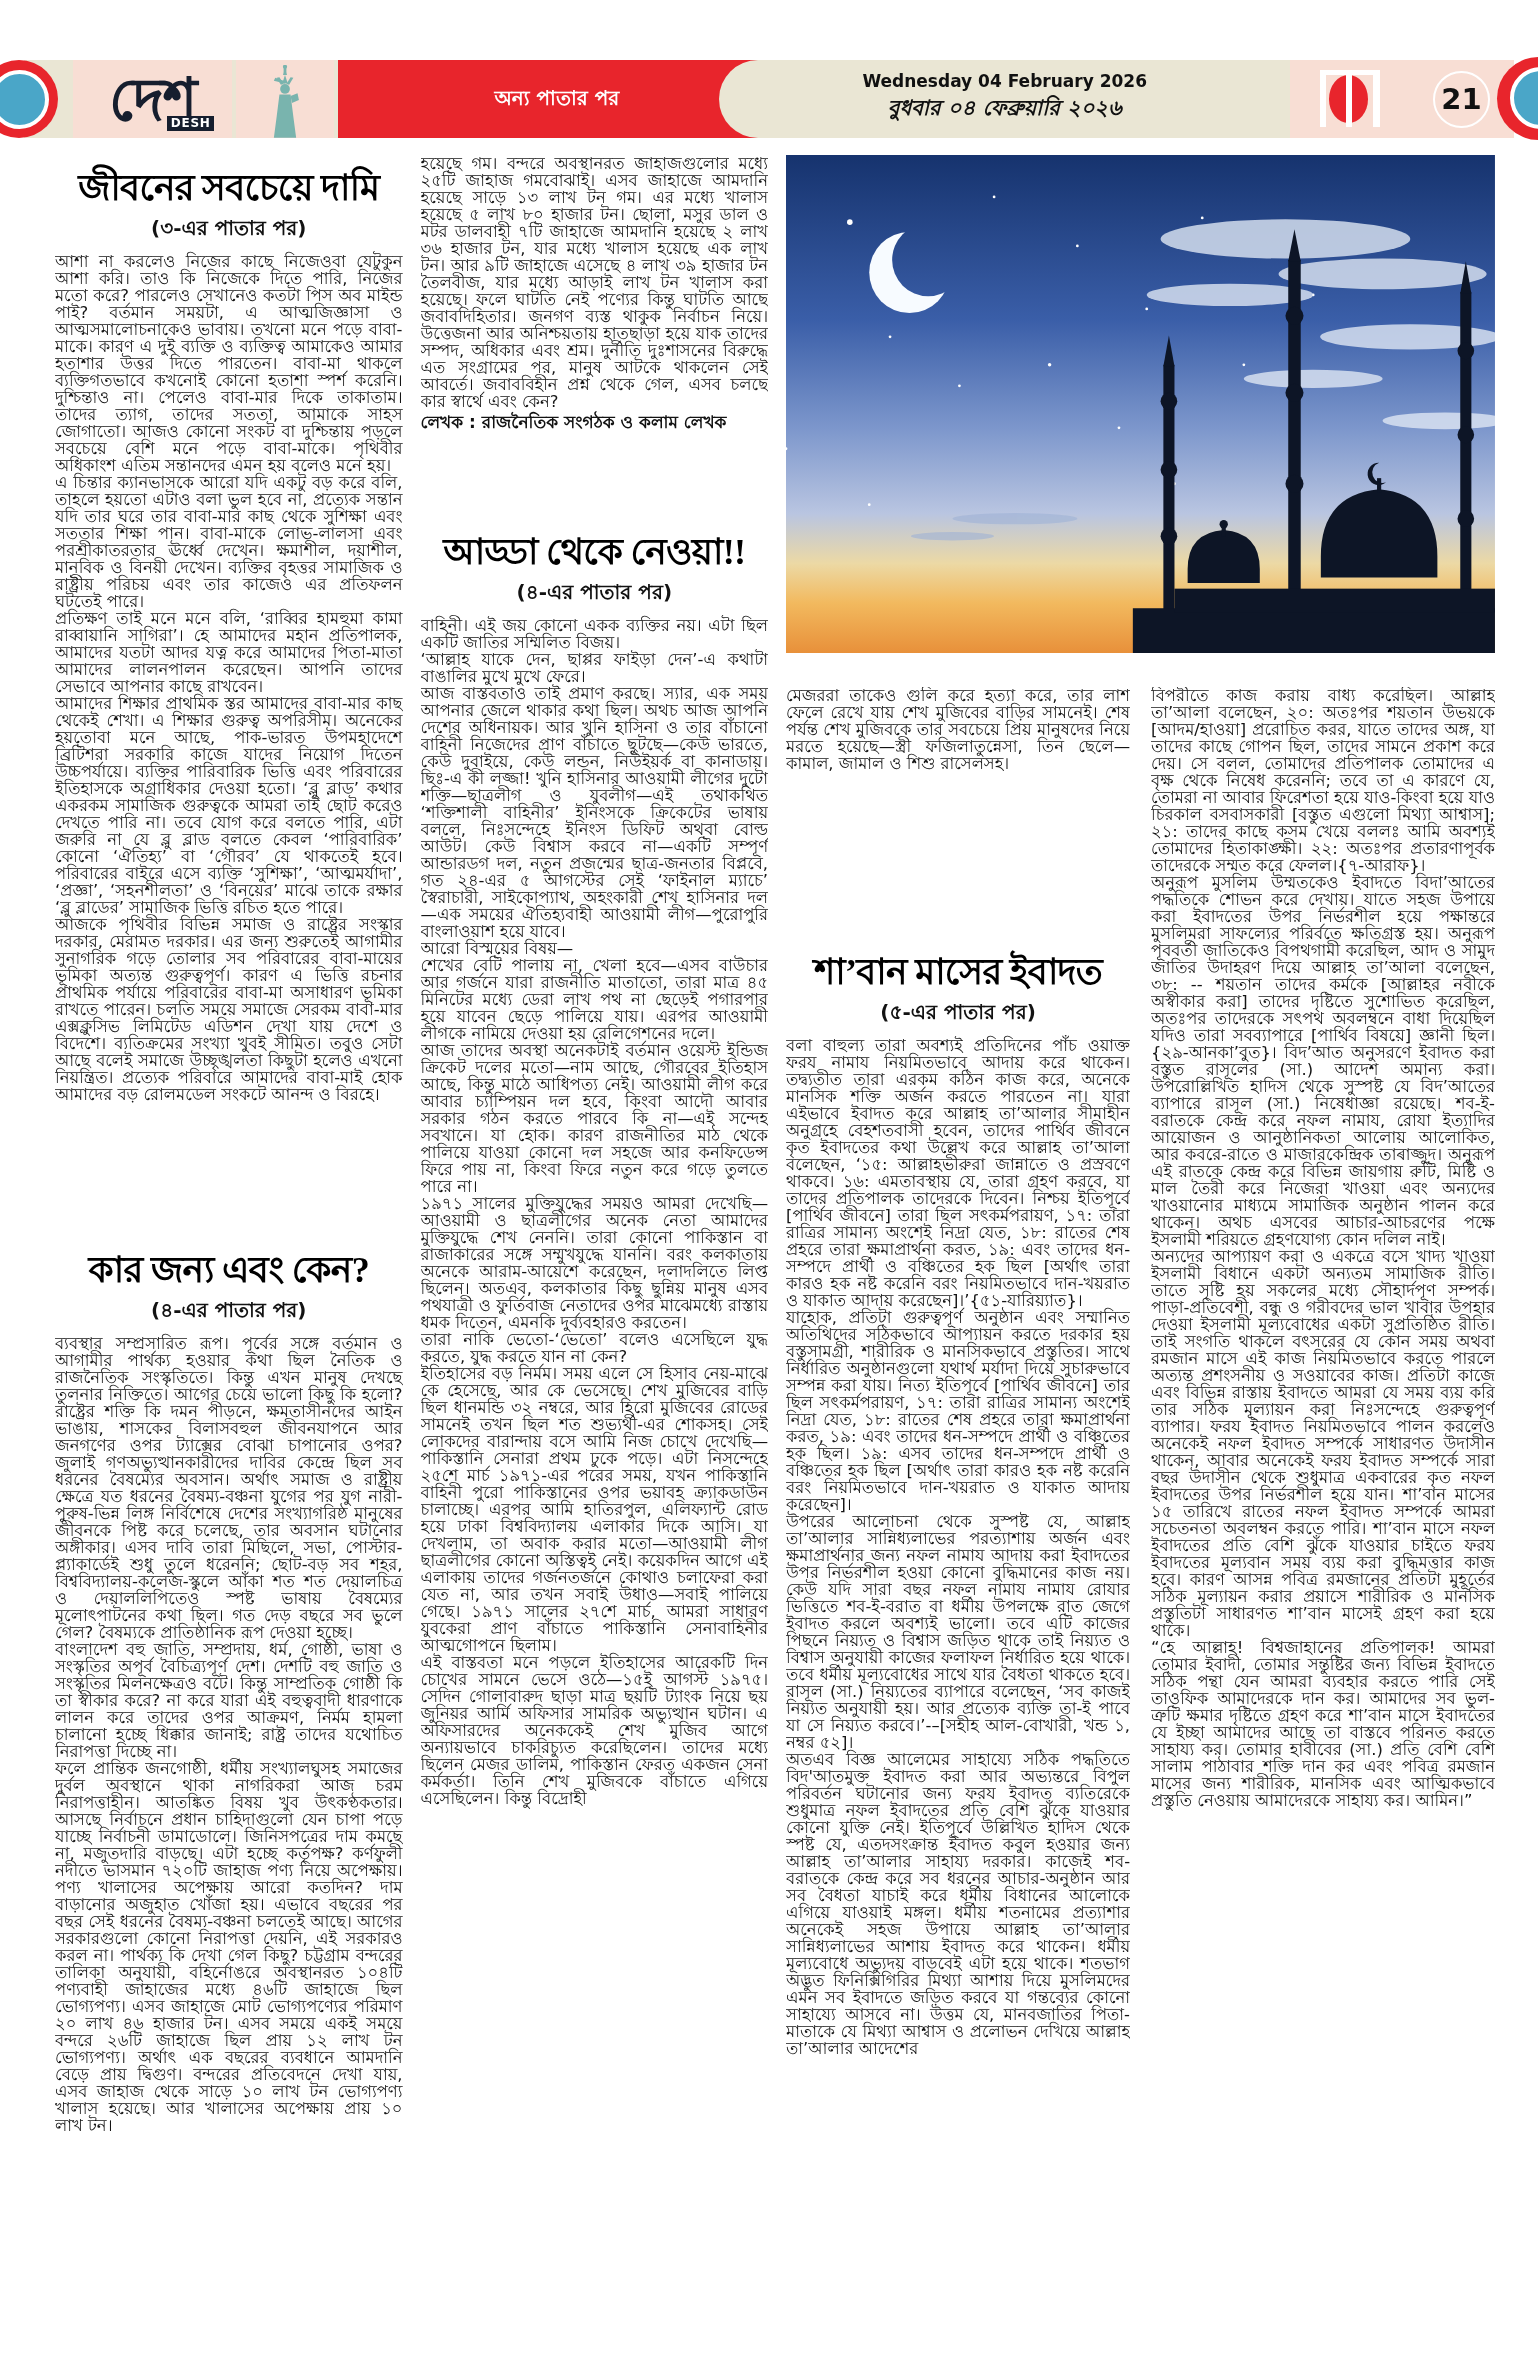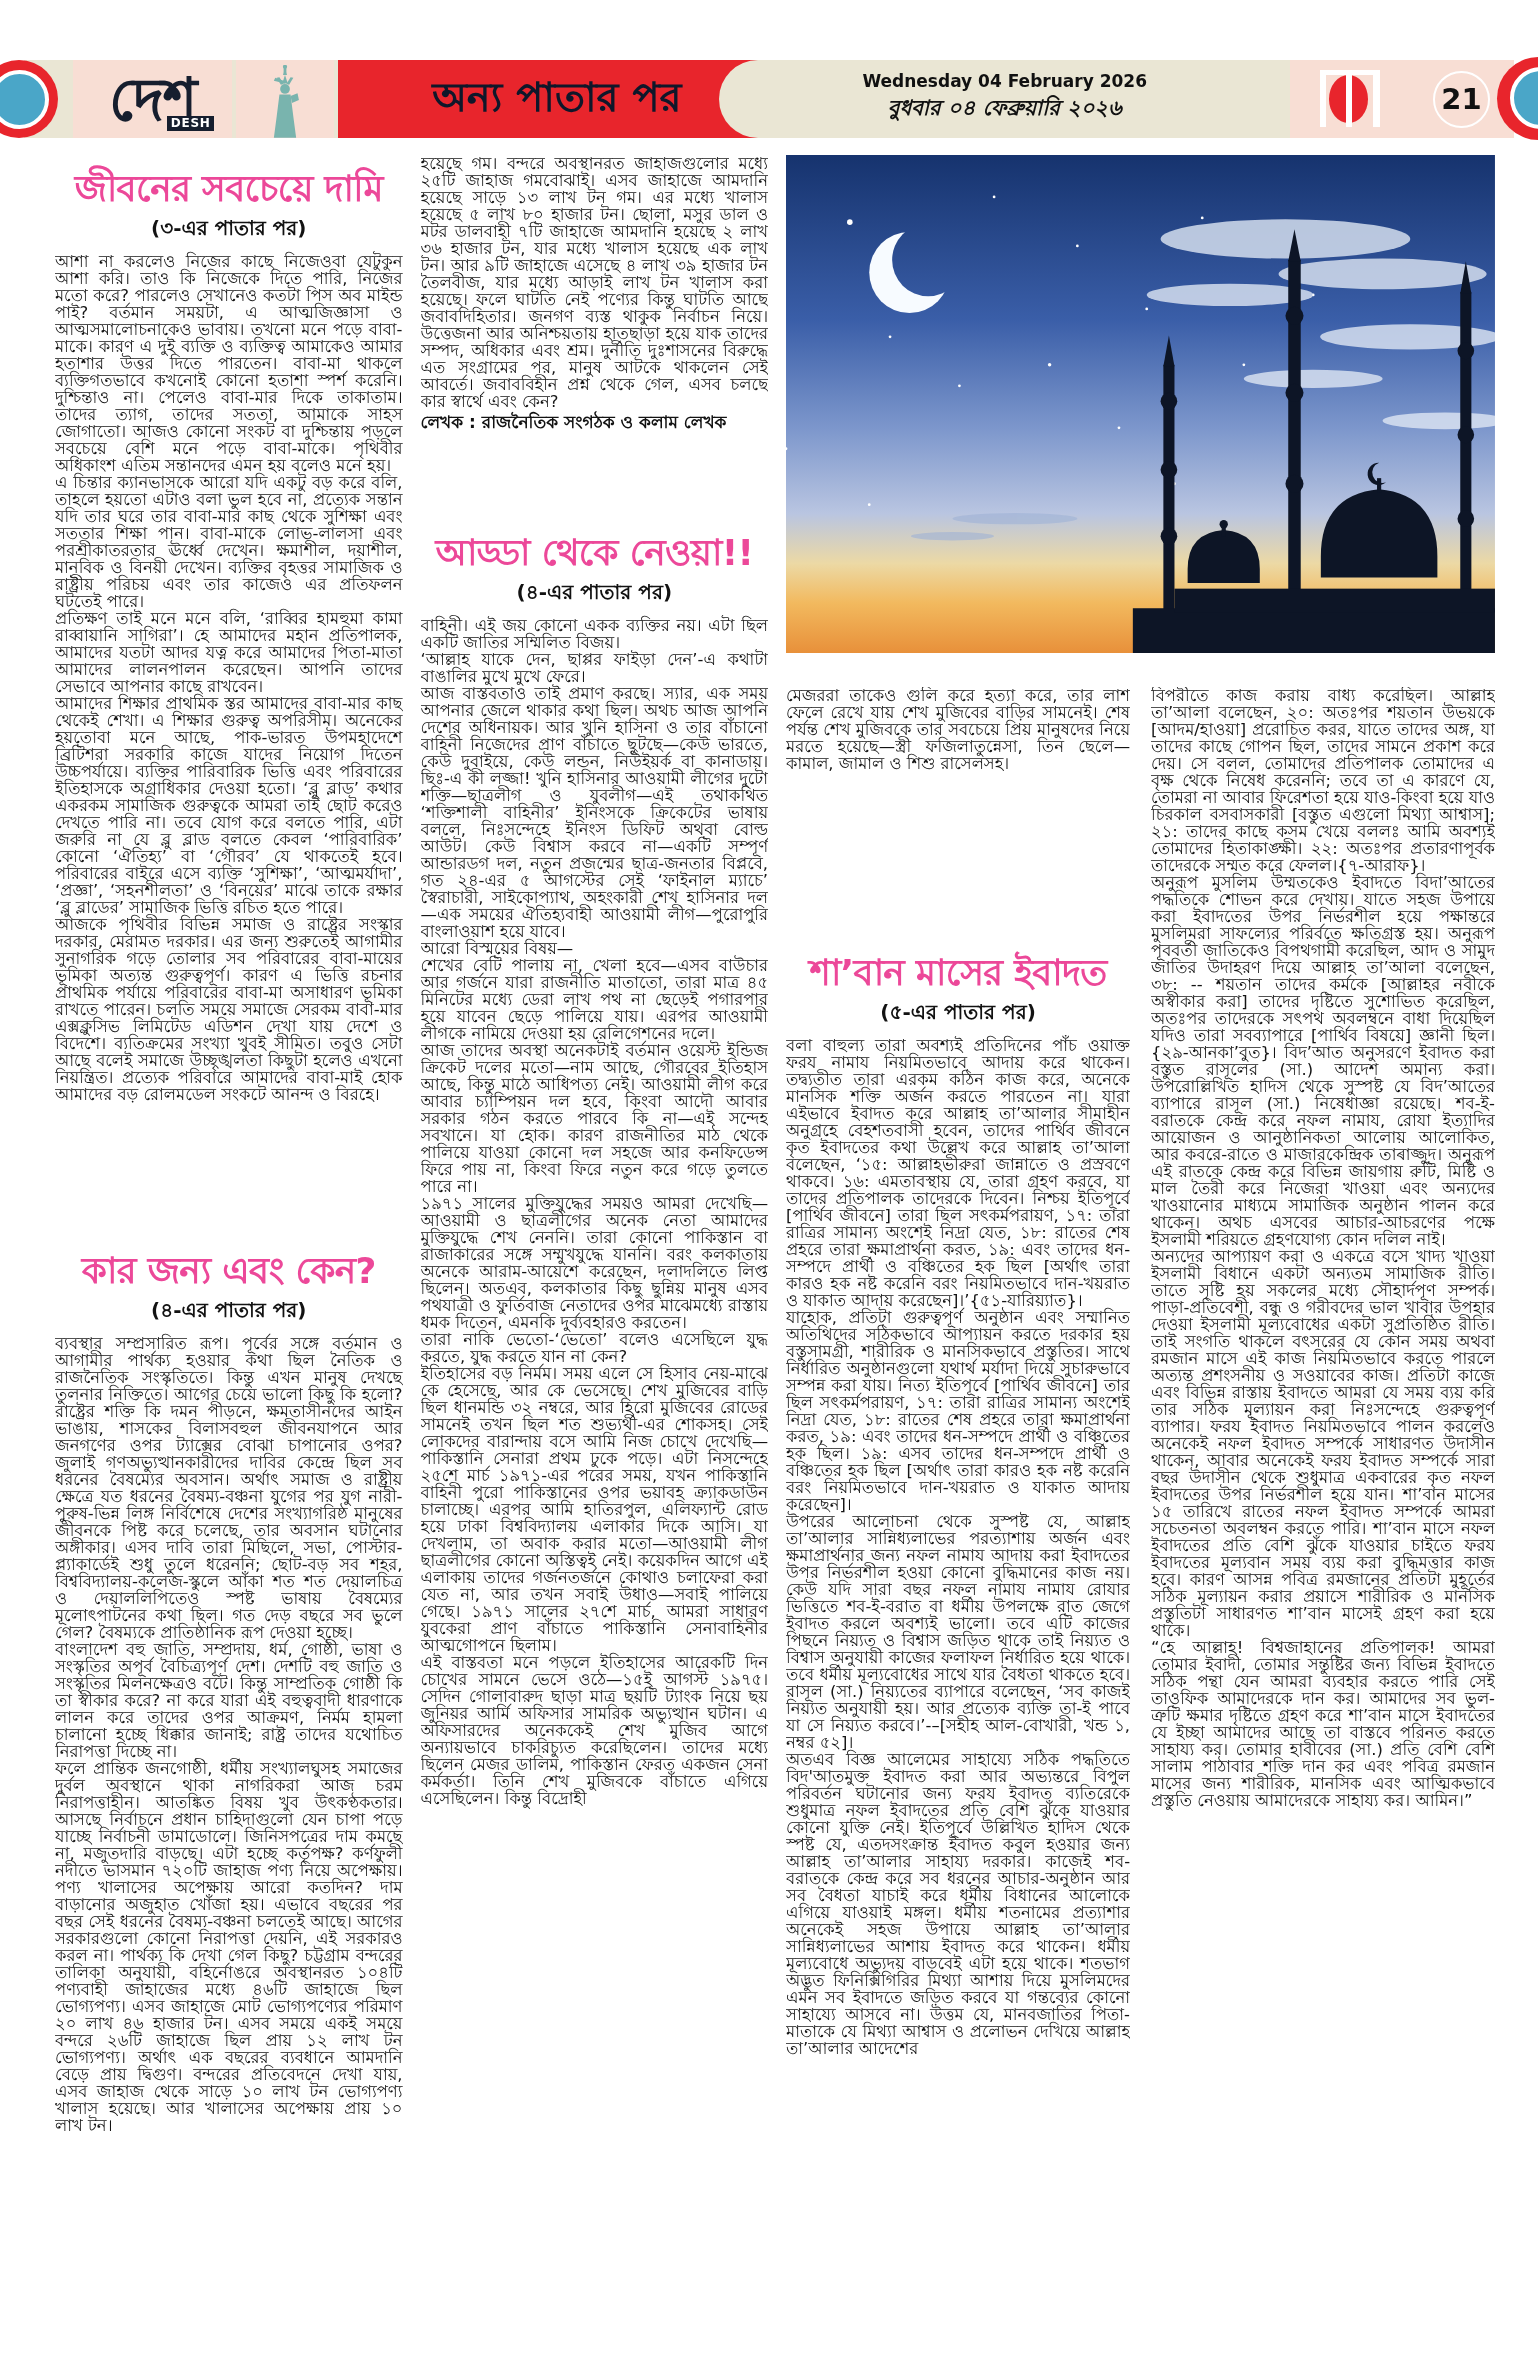--- a/index.html
+++ b/index.html
@@ -23,21 +23,21 @@
   .logo-bn{font-size:59px;font-weight:bold;color:#161e2e;line-height:1;letter-spacing:-1.4px;}
   .logo-en{
     position:absolute;right:18px;bottom:7px;background:#161e2e;color:#ffffff;
     font-size:12px;font-weight:bold;padding:0.7px 3.5px;letter-spacing:0.7px;
   }
   .statue-box{width:98px;background:#f8ded4;margin-left:4.2px;display:flex;align-items:flex-end;justify-content:center;}
   .banner{
     flex:0 0 437px;background:#e8252c;display:flex;align-items:center;justify-content:center;margin-left:4.2px;
     position:relative;z-index:1;
   }
-  .banner-text{color:#0f172a;font-size:40px;font-weight:bold;}
+  .banner-text{color:#ffffff;font-size:20px;font-weight:bold;}
   .date-box{
     flex:1 1 auto;background:#eae6d4;border-radius:91px 0 0 91px;margin-left:-56px;z-index:2;
     display:flex;flex-direction:column;align-items:center;justify-content:center;gap:1.4px;
   }
   .date-en{font-size:17px;font-weight:bold;color:#111;}
   .date-bn{font-size:21px;font-weight:bold;color:#111;font-style:italic;}
   .emblem-box{
     flex:0 0 119px;background:#f8ded4;position:relative;display:flex;align-items:center;justify-content:center;
   }
   .minar{position:relative;width:60px;height:59px;}
@@ -65,22 +65,22 @@
     display:flex;gap:18px;
   }
   .col{flex:1 1 0;min-width:0;overflow:hidden;}
   .right-half{flex:2.04 1 0;display:flex;flex-direction:column;min-width:0;}
   .photo-wrap{width:100%;height:498px;margin-bottom:34px;flex:0 0 auto;}
   .photo-wrap svg{display:block;width:100%;height:100%;}
   .right-cols{flex:1 1 auto;display:flex;gap:21px;overflow:hidden;}
 
   .block{overflow:hidden;}
   .headline{
-    font-size:36px;font-weight:bold;text-align:center;color:#ec4899;
-    margin:12.6px 0 4.2px 0;line-height:1.15;letter-spacing:-0.7px;
+    font-size:36px;font-weight:bold;text-align:center;color:#000000;
+    margin:12.6px 0 4.2px 0;line-height:1.15;letter-spacing:-0.7px;font-family:Liberation Serif, serif;
   }
   .subhead{font-size:20px;font-weight:bold;text-align:center;margin:0 0 7px 0;}
   .para, .body-text p{
     font-size:16.4px;line-height:17px;text-align:justify;margin:0;color:#141414;
   }
   .byline{font-size:17px;line-height:24px;font-weight:bold;margin:0;}
 </style>
 </head>
 <body>
 

